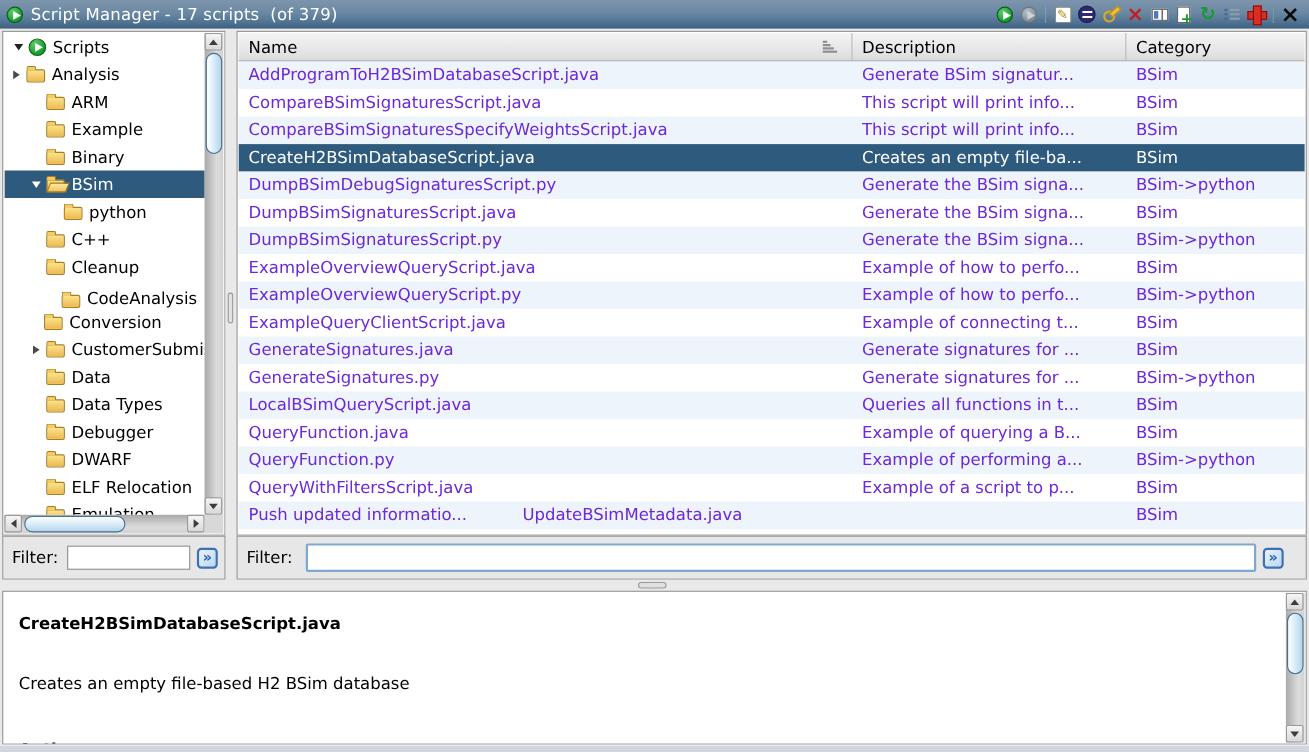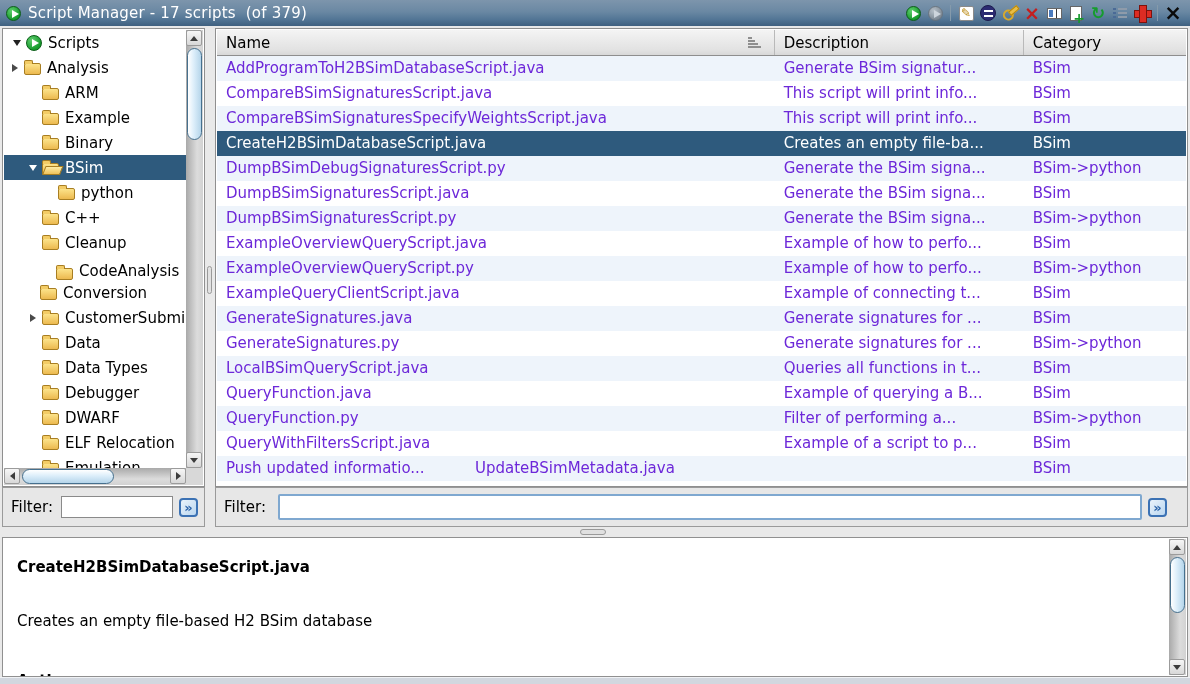--- a/index.html
+++ b/index.html
@@ -439,21 +439,21 @@
   </div>
 
   <div class="trow">
     <span class="td name">QueryFunction.java</span>
     <span class="td desc">Example of querying a B...</span>
     <span class="td cat">BSim</span>
   </div>
 
   <div class="trow alt">
     <span class="td name">QueryFunction.py</span>
-    <span class="td desc">Filter of performing a...</span>
+    <span class="td desc">Example of performing a...</span>
     <span class="td cat">BSim-&gt;python</span>
   </div>
 
   <div class="trow">
     <span class="td name">QueryWithFiltersScript.java</span>
     <span class="td desc">Example of a script to p...</span>
     <span class="td cat">BSim</span>
   </div>
 
   <div class="trow alt">

